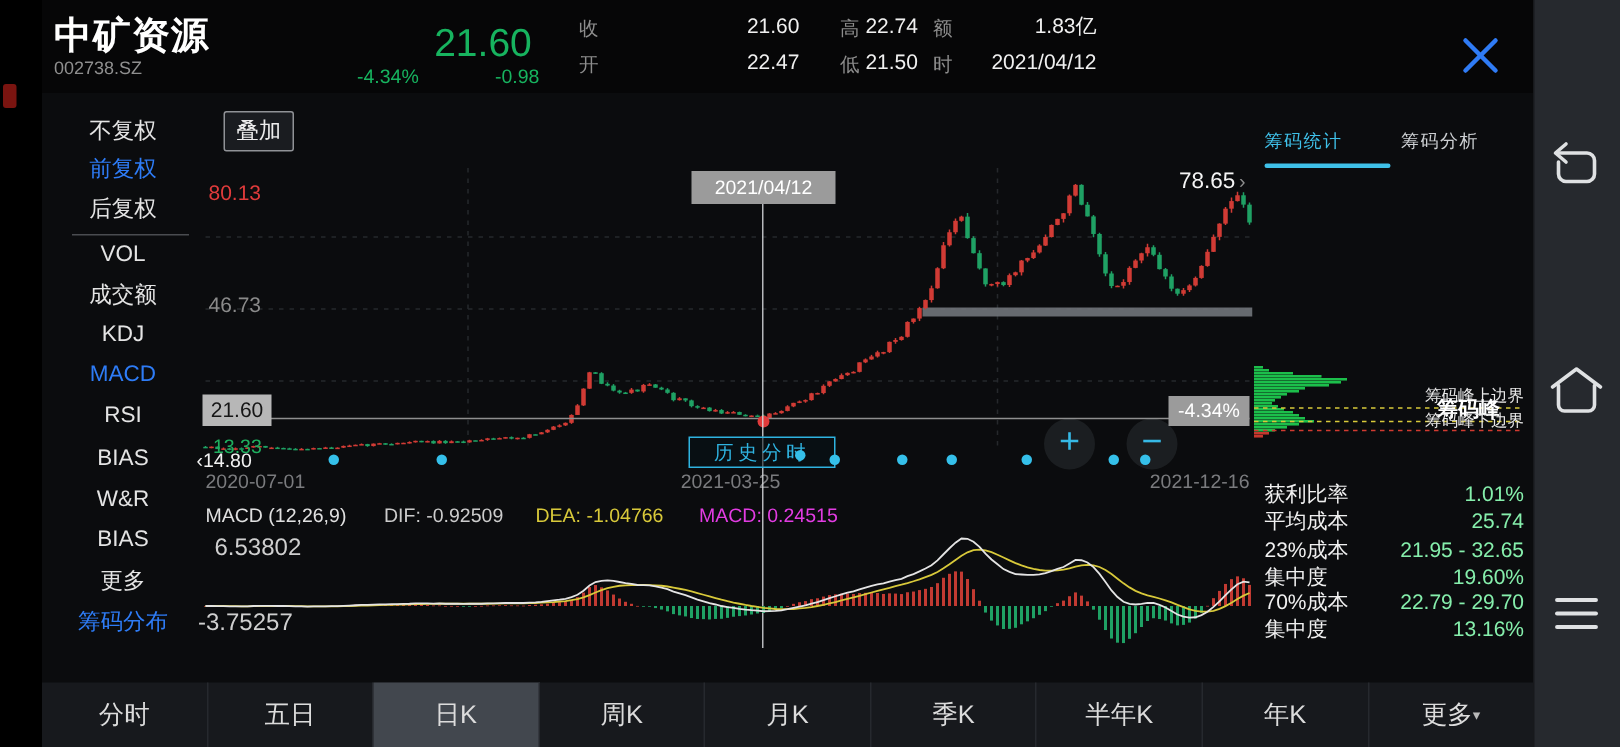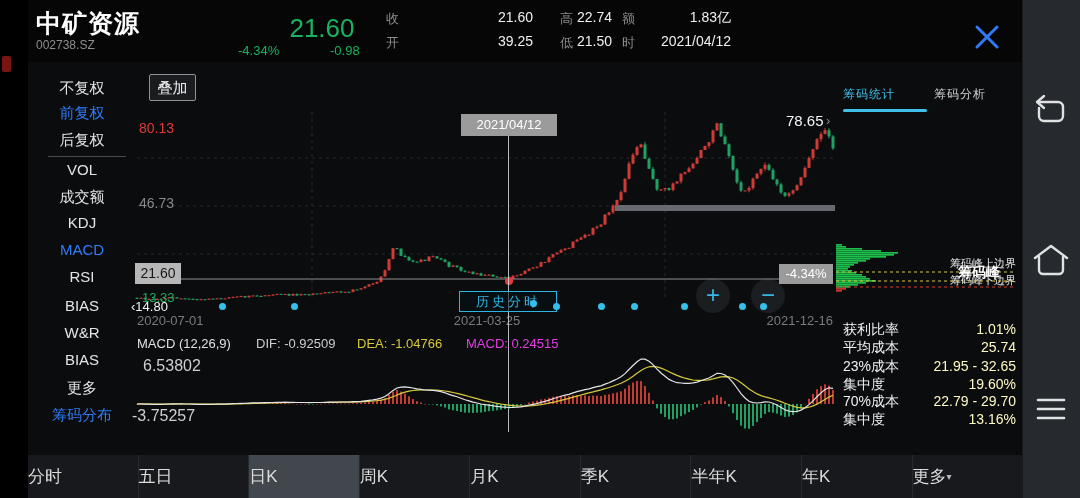--- a/index.html
+++ b/index.html
@@ -28,25 +28,25 @@
 .macd-lab{position:absolute;top:336px;font-size:13px}
 .macd-extreme{position:absolute;font-size:16px;color:#cfcfcf}
 .hist-btn{position:absolute;left:459px;top:291px;width:98px;height:21px;border:1px solid #2fb3e0;color:#2fb3e0;font-size:13px;text-align:center;line-height:19px;letter-spacing:3px;background:rgba(8,18,24,.55);cursor:pointer}
 .zoom-btn{position:absolute;top:279px;width:34px;height:34px;border-radius:50%;background:rgba(140,152,163,.13);color:#36b9e6;font-size:24px;text-align:center;line-height:31px;cursor:pointer}
 .crosshair-v{position:absolute;left:508px;top:136px;width:1px;height:296px;background:rgba(214,216,218,.85)}
 .tooltip-date{position:absolute;left:461px;top:114px;width:96px;height:22px;background:#9b9b9b;color:#fff;font-size:13px;text-align:center;line-height:22px}
 .rp-tab{position:absolute;top:86px;font-size:12px;cursor:pointer;letter-spacing:1px}
 .rp-underline{position:absolute;top:109px;height:3px;background:#3fc0e8;border-radius:2px}
 .peak-lab{position:absolute;font-size:11px;color:#e8e8e8;white-space:nowrap}
 .stat-lab{position:absolute;left:843px;font-size:14px;color:#f0f0f0;white-space:nowrap}
-.stat-val{position:absolute;right:64px;font-size:14px;color:#fef9c3;white-space:nowrap;text-align:left}
+.stat-val{position:absolute;right:64px;font-size:14px;color:#86efac;white-space:nowrap;text-align:left}
 .nav-strip{position:absolute;left:1022px;top:0;width:58px;height:498px;background:#26292e;border-left:1px solid #17191c}
 .nav-ico{position:absolute;left:1030px;width:42px;height:42px;cursor:pointer}
 .bottom-bar{position:absolute;left:28px;top:455px;width:994px;height:43px;background:#17191d;display:flex}
-.btab{flex:1;border-right:1px solid #26292e;color:#dcdcdc;font-size:17px;text-align:left;line-height:43px;cursor:pointer;white-space:nowrap}
+.btab{flex:1;border-right:1px solid #26292e;color:#dcdcdc;font-size:17px;text-align:center;line-height:43px;cursor:pointer;white-space:nowrap}
 .btab:last-child{border-right:none}
 .btab[data-active="true"]{background:#42474e}
 .btab .caret{font-size:10px;color:#b9b9b9;vertical-align:2px}
 .event-dot{position:absolute;width:7px;height:7px;border-radius:50%;background:#35c0ea}
 .red-notch{position:absolute;left:2px;top:56px;width:9px;height:16px;background:#7a1410;border-radius:2px}
 svg{position:absolute;overflow:hidden}
 </style>
 </head>
 <body>
 
@@ -55,21 +55,21 @@
   <div class="hdr">
     <div class="stock-name">中矿资源</div>
     <div class="stock-code">002738.SZ</div>
     <div class="big-price grn">21.60</div>
     <div class="chg grn" style="left:238px">-4.34%</div>
     <div class="chg grn" style="left:330px">-0.98</div>
 
     <div class="qlab" style="left:386px;top:10px">收</div>
     <div class="qval" style="left:423px;top:9px">21.60</div>
     <div class="qlab" style="left:386px;top:34px">开</div>
-    <div class="qval" style="left:423px;top:33px">39.25</div>
+    <div class="qval" style="left:423px;top:33px">22.47</div>
     <div class="qlab" style="left:560px;top:10px">高</div>
     <div class="qval" style="left:502px;top:9px">22.74</div>
     <div class="qlab" style="left:560px;top:34px">低</div>
     <div class="qval" style="left:502px;top:33px">21.50</div>
     <div class="qlab" style="left:622px;top:10px">额</div>
     <div class="qval" style="left:621px;top:9px">1.83亿</div>
     <div class="qlab" style="left:622px;top:34px">时</div>
     <div class="qval" style="left:621px;top:33px">2021/04/12</div>
 
     <div class="close-btn">

